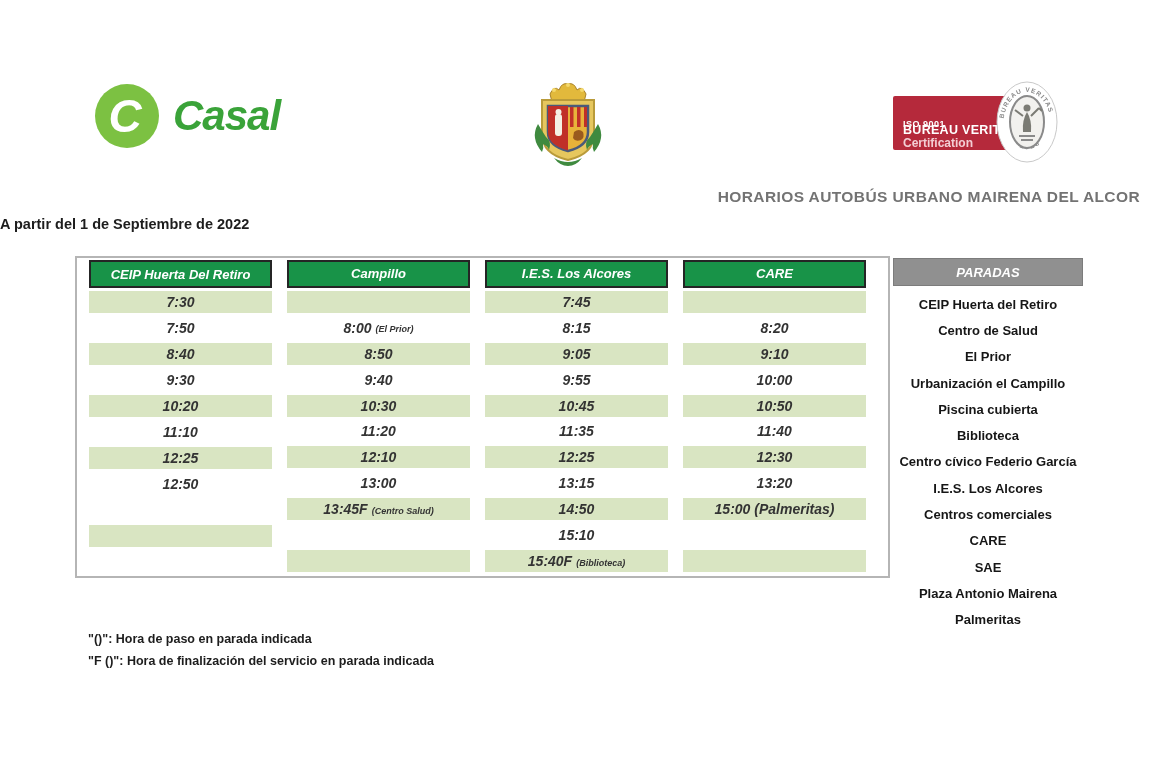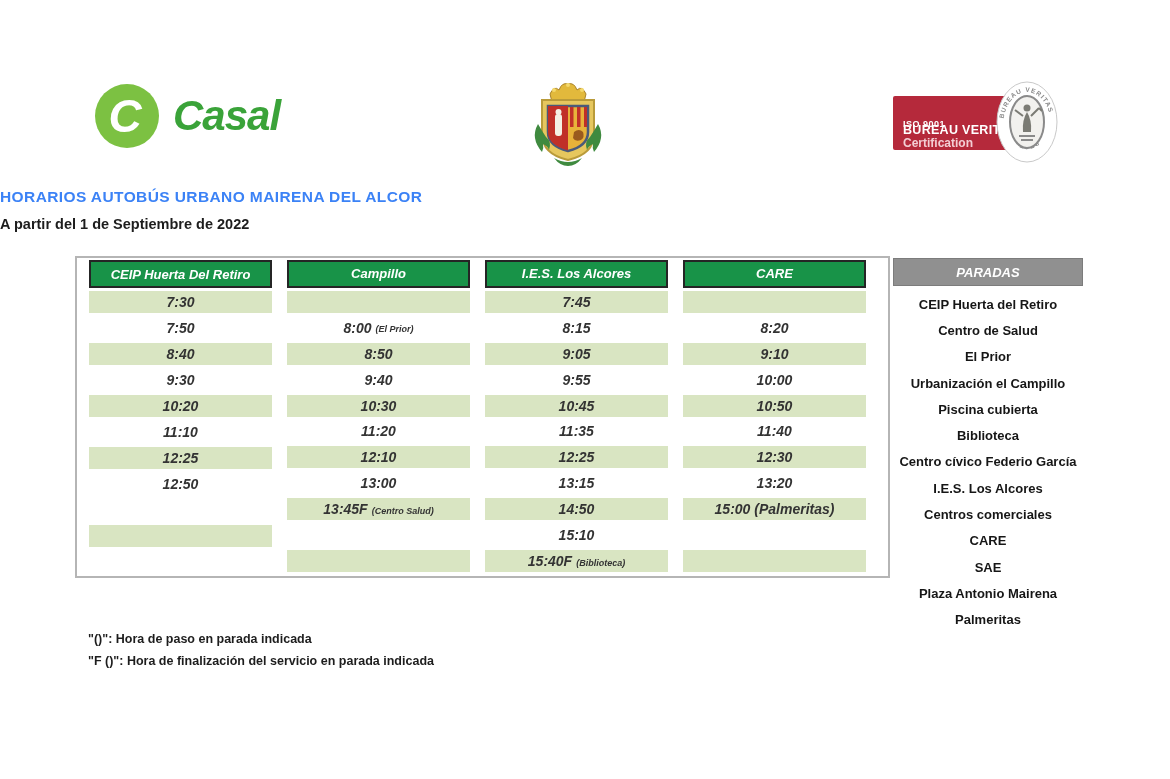--- a/index.html
+++ b/index.html
@@ -16,22 +16,22 @@
   .crest{position:absolute;left:524px;top:78px;width:88px;height:96px;}
 
   .bv{position:absolute;left:893px;top:94px;width:168px;height:58px;}
   .bv-rect{position:absolute;left:0;top:2px;width:152px;height:54px;background:#b5293b;border-radius:2px;}
   .bv-iso{position:absolute;left:10px;top:10px;color:#fff;font-size:9px;font-weight:bold;letter-spacing:.5px;margin-top:15px;}
   .bv-name{position:absolute;left:10px;top:29px;color:#fff;font-size:12.5px;font-weight:bold;letter-spacing:.3px;}
   .bv-cert{position:absolute;left:10px;top:42px;color:#f3cdd4;font-size:12px;font-weight:bold;}
   .bv-emblem{position:absolute;left:102px;top:-14px;width:64px;height:84px;}
 
   
-  .title{position:absolute;left:0;top:188px;width:1140px;text-align:left;
-         font-size:15.5px;font-weight:bold;color:#3b82f6;letter-spacing:.4px;}
+  .title{position:absolute;left:0;top:188px;width:1140px;text-align:right;
+         font-size:15.5px;font-weight:bold;color:#737373;letter-spacing:.4px;}
   .subtitle{position:absolute;left:0;top:216px;width:1140px;
             font-size:14.5px;font-weight:bold;color:#1d1d1d;}
 
   
   .table-box{position:absolute;left:75px;top:256px;width:815px;height:322px;
              border:2px solid #b5b5b5;background:#fff;box-sizing:border-box;
              display:flex;gap:15px;padding:2px 22px 0 12px;}
   .col{flex:1;display:flex;flex-direction:column;min-width:0;}
   .col-header{height:28px;background:#189348;border:2px solid #252525;box-sizing:border-box;
               display:flex;align-items:center;justify-content:center;color:#fff;

